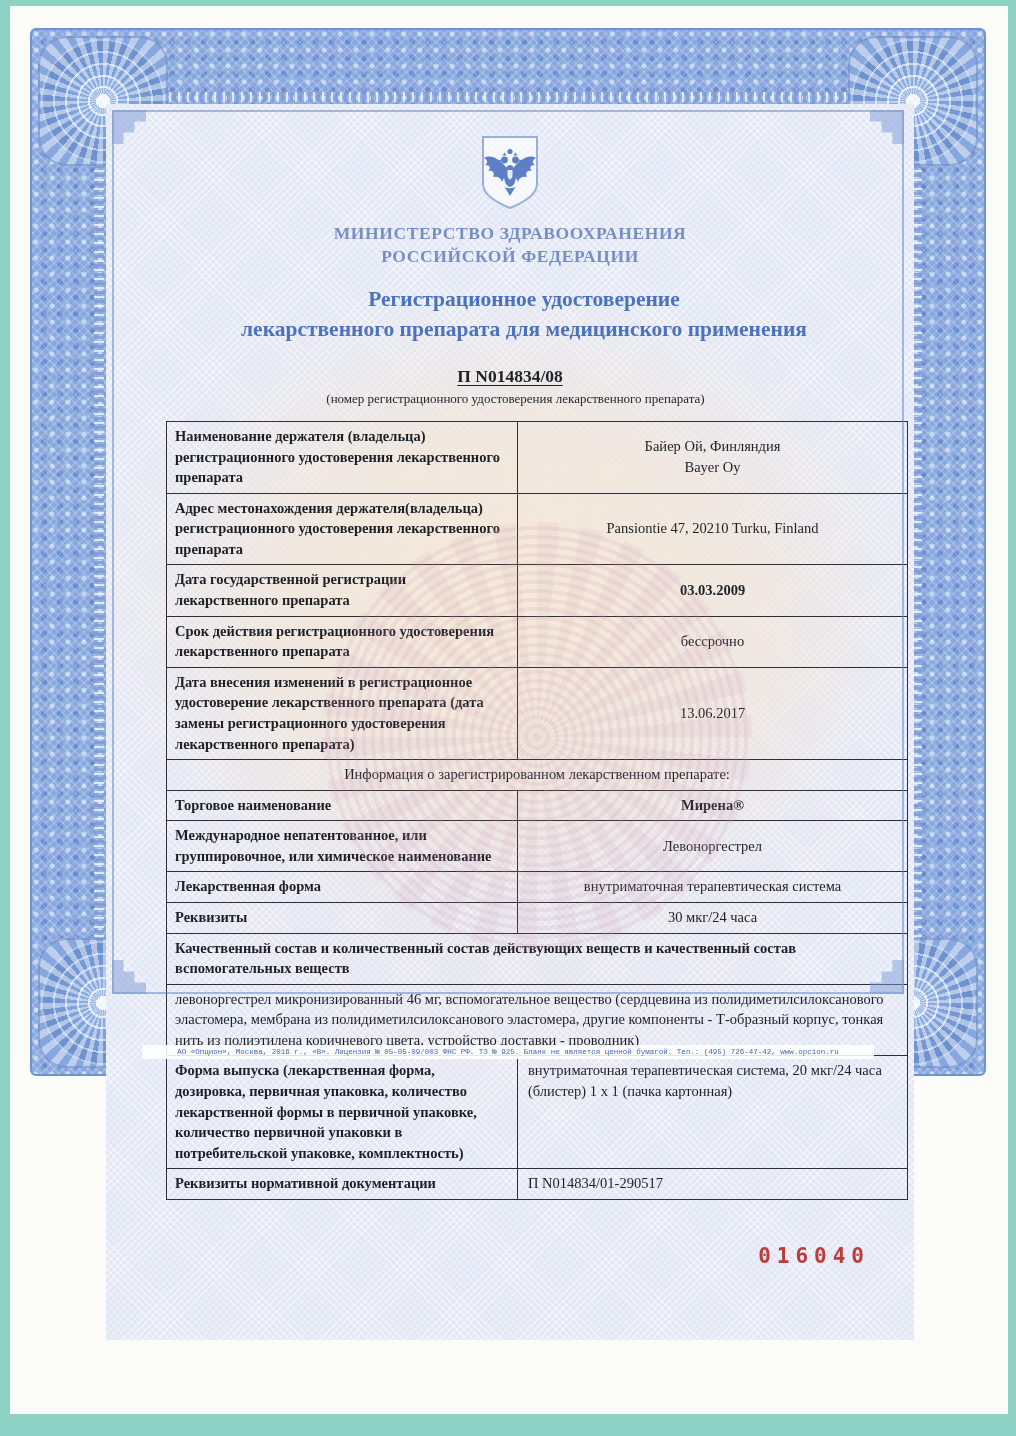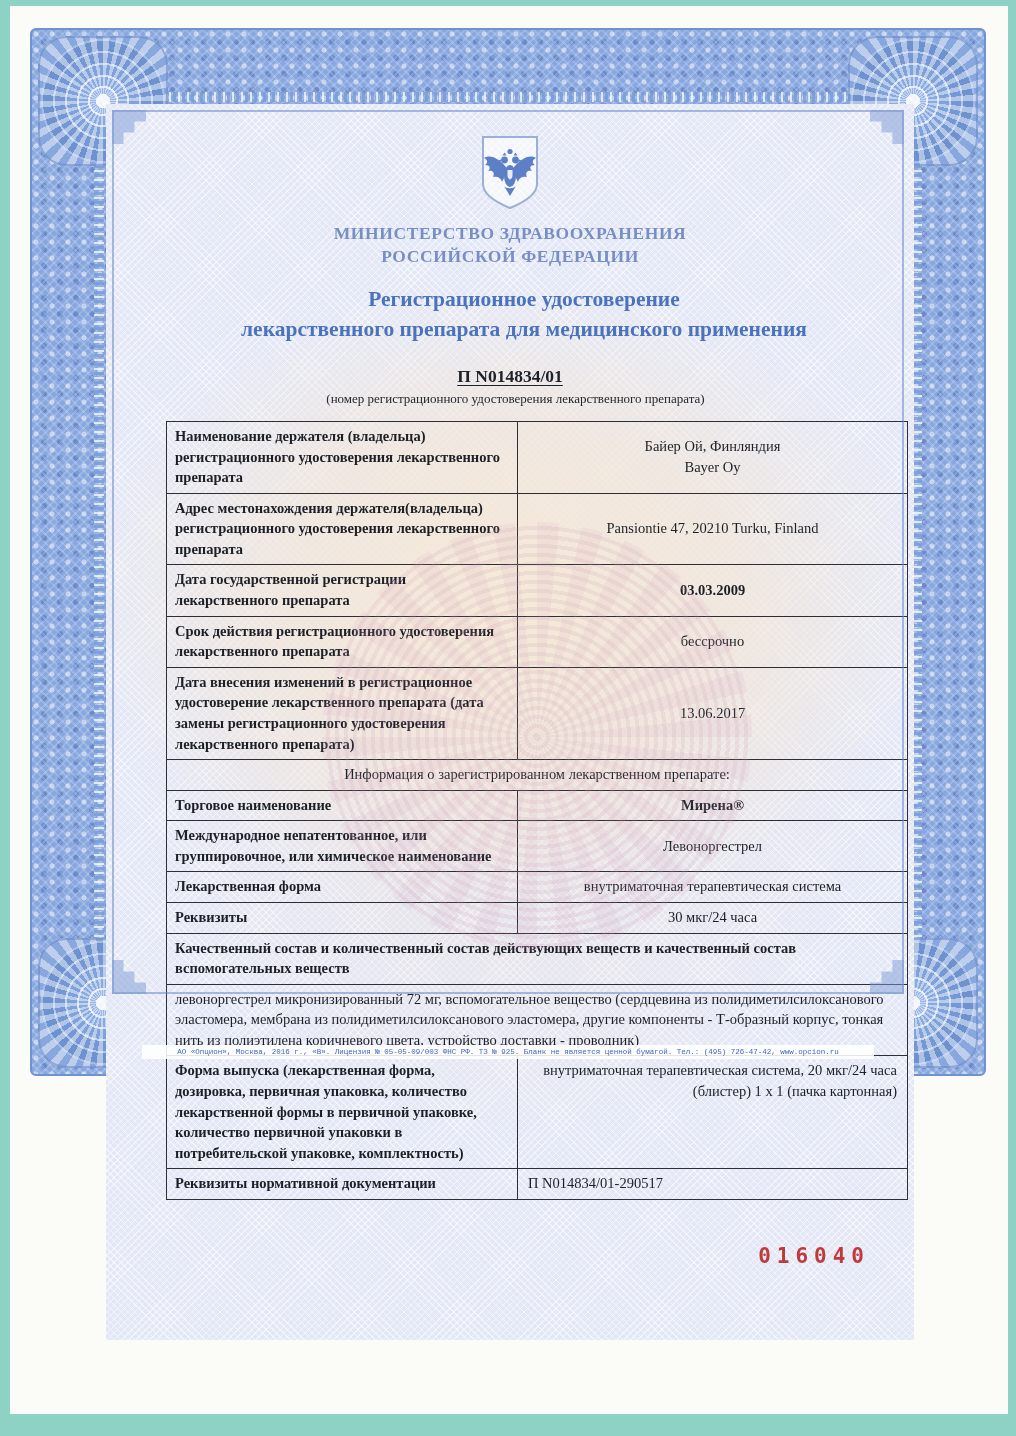--- a/index.html
+++ b/index.html
@@ -93,21 +93,21 @@
   .trow{display:grid;grid-template-columns:351px 1fr;border-top:1px solid #2e2e34;}
   .trow.first{border-top:none;}
   .cell-label{
     padding:4px 8px 5px;font-weight:bold;line-height:1.42;
     border-right:1px solid #2e2e34;
   }
   .cell-value{
     padding:4px 10px 5px;line-height:1.42;display:flex;align-items:center;
     justify-content:center;text-align:center;white-space:pre-line;
   }
-  .cell-value.left{justify-content:flex-start;text-align:right;align-items:flex-start;}
+  .cell-value.left{justify-content:flex-start;text-align:left;align-items:flex-start;}
   .cell-value.bold{font-weight:bold;}
   .full{padding:4px 8px 5px;line-height:1.42;}
   .full.center{text-align:center;}
   .full.bold{font-weight:bold;}
   
   .serial{
     position:absolute;top:1140px;right:44px;
     font-family:"DejaVu Sans Mono", monospace;font-size:21px;letter-spacing:6px;
     color:#bf3a3a;font-weight:bold;
   }
@@ -160,21 +160,21 @@
       <div class="ministry">
         <div>МИНИСТЕРСТВО ЗДРАВООХРАНЕНИЯ</div>
         <div>РОССИЙСКОЙ ФЕДЕРАЦИИ</div>
       </div>
 
       <div class="doc-title">
         <div>Регистрационное удостоверение</div>
         <div>лекарственного препарата для медицинского применения</div>
       </div>
 
-      <div class="reg-number">П N014834/01</div>
+      <div class="reg-number">П N014834/08</div>
       <div class="reg-caption">(номер регистрационного удостоверения лекарственного препарата)</div>
 
       <div class="doc-table">
         <div class="trow first">
           <div class="cell-label">Наименование держателя (владельца) регистрационного удостоверения лекарственного препарата</div>
           <div class="cell-value">Байер Ой, Финляндия
 Bayer Oy</div>
         </div>
         <div class="trow">
           <div class="cell-label">Адрес местонахождения держателя(владельца) регистрационного удостоверения лекарственного препарата</div>
@@ -208,21 +208,21 @@
           <div class="cell-value">внутриматочная терапевтическая система</div>
         </div>
         <div class="trow">
           <div class="cell-label">Реквизиты</div>
           <div class="cell-value">30 мкг/24 часа</div>
         </div>
         <div class="trow" style="grid-template-columns:1fr;">
           <div class="full bold">Качественный состав и количественный состав действующих веществ и качественный состав вспомогательных веществ</div>
         </div>
         <div class="trow" style="grid-template-columns:1fr;">
-          <div class="full">левоноргестрел микронизированный 72 мг, вспомогательное вещество (сердцевина из полидиметилсилоксанового эластомера, мембрана из полидиметилсилоксанового эластомера, другие компоненты - Т-образный корпус, тонкая нить из полиэтилена коричневого цвета, устройство доставки - проводник)</div>
+          <div class="full">левоноргестрел микронизированный 46 мг, вспомогательное вещество (сердцевина из полидиметилсилоксанового эластомера, мембрана из полидиметилсилоксанового эластомера, другие компоненты - Т-образный корпус, тонкая нить из полиэтилена коричневого цвета, устройство доставки - проводник)</div>
         </div>
         <div class="trow">
           <div class="cell-label">Форма выпуска (лекарственная форма, дозировка, первичная упаковка, количество лекарственной формы в первичной упаковке, количество первичной упаковки в потребительской упаковке, комплектность)</div>
           <div class="cell-value left">внутриматочная терапевтическая система, 20 мкг/24 часа (блистер) 1 х 1 (пачка картонная)</div>
         </div>
         <div class="trow">
           <div class="cell-label">Реквизиты нормативной документации</div>
           <div class="cell-value left">П N014834/01-290517</div>
         </div>
       </div>

